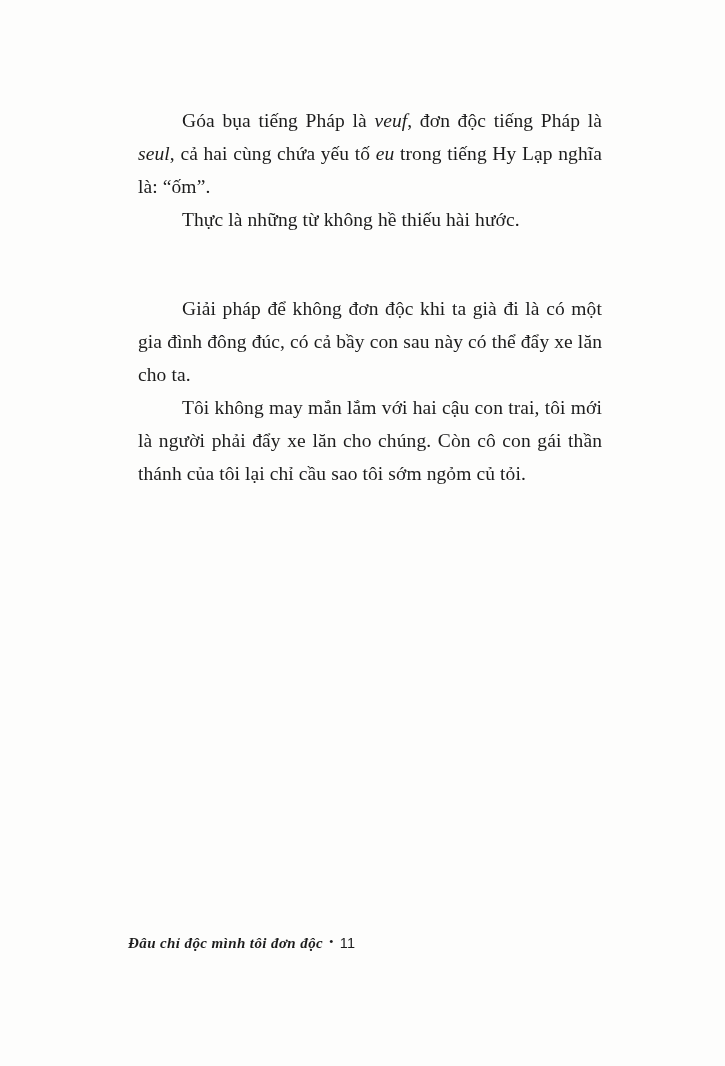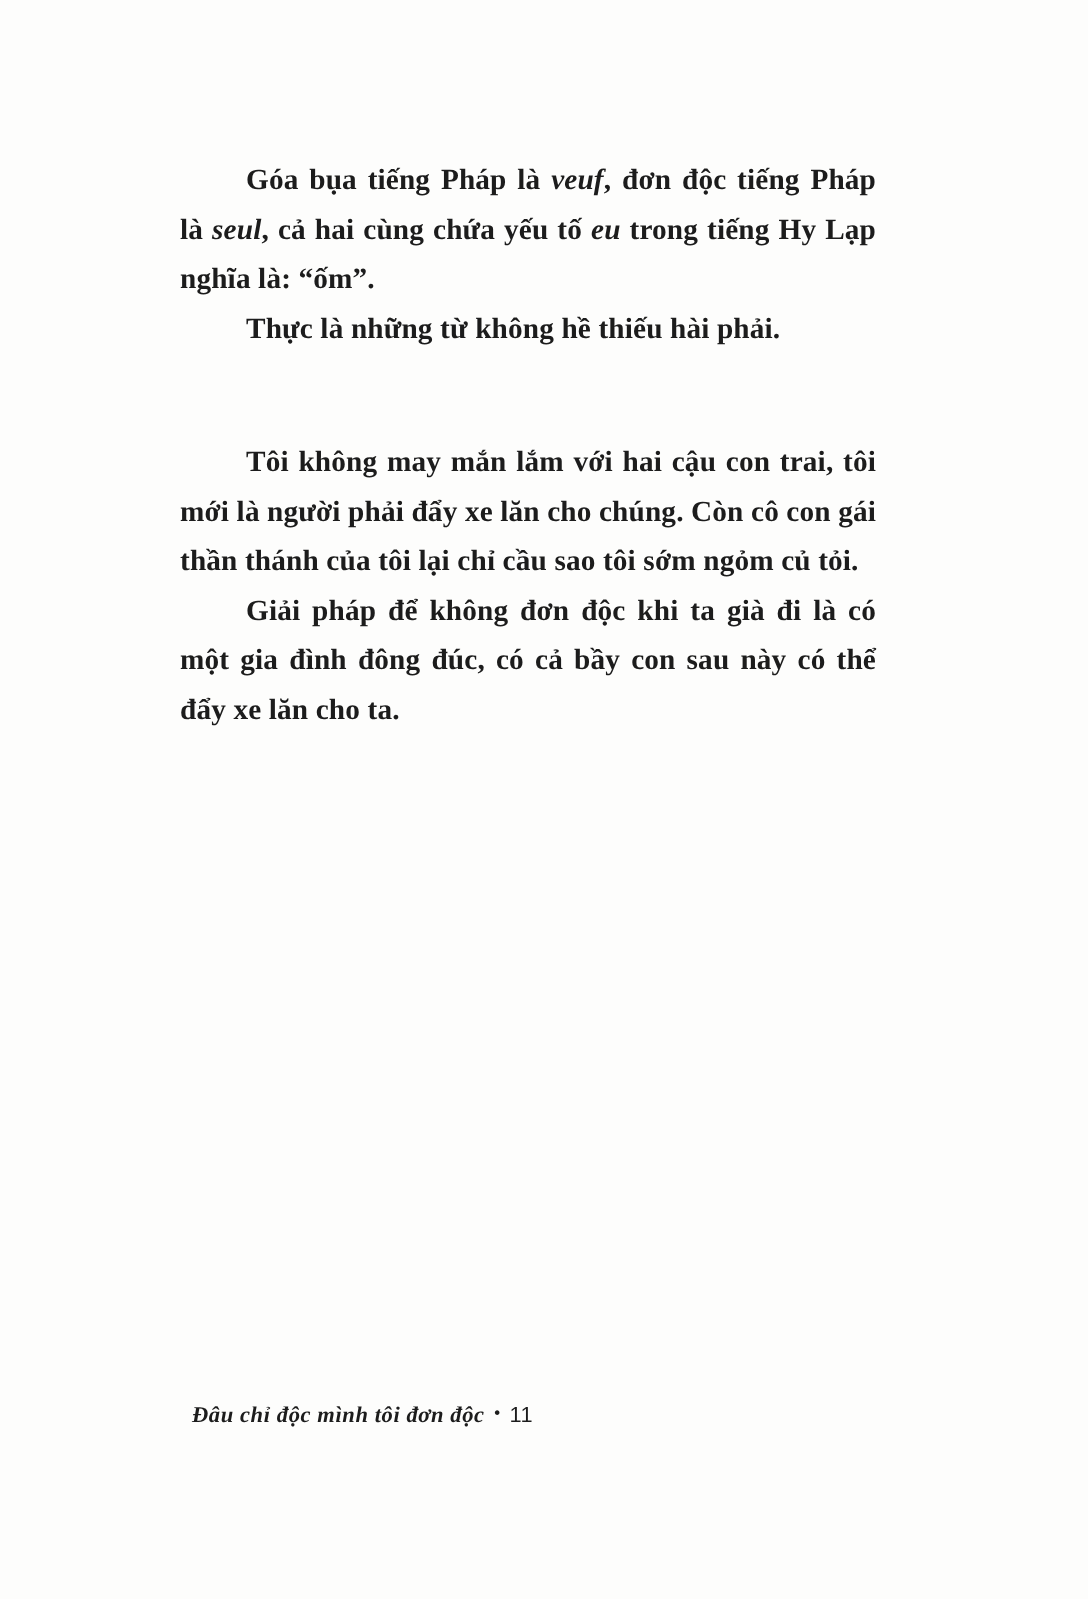--- a/index.html
+++ b/index.html
@@ -15,24 +15,23 @@
     color: #1a1a1a;
     overflow: hidden;
   }
   .page {
     position: absolute;
     inset: 0;
     background: #fdfdfc;
   }
   .text-block {
     position: absolute;
-    left: 120px;
+    left: 138px;
     top: 104px;
     width: 464px;
-    font-weight: bold;
   }
   p.para {
     margin: 0;
     font-size: 19.5px;
     line-height: 33px;
     text-align: justify;
     text-indent: 44px;
     color: #1c1c1c;
     letter-spacing: 0.1px;
   }
@@ -75,31 +74,31 @@
 
 <div class="page">
 
   <div class="text-block">
 
     <p class="para">
       <span>Góa bụa tiếng Pháp là </span><span class="it">veuf</span><span>, đơn độc tiếng Pháp là </span><span class="it">seul</span><span>, cả hai cùng chứa yếu tố </span><span class="it">eu</span><span> trong tiếng Hy Lạp nghĩa là: “ốm”.</span>
     </p>
 
     <p class="para">
-      <span>Thực là những từ không hề thiếu hài phải.</span>
+      <span>Thực là những từ không hề thiếu hài hước.</span>
     </p>
 
     <div class="gap"></div>
 
     <p class="para">
-      <span>Tôi không may mắn lắm với hai cậu con trai, tôi mới là người phải đẩy xe lăn cho chúng. Còn cô con gái thần thánh của tôi lại chỉ cầu sao tôi sớm ngỏm củ tỏi.</span>
+      <span>Giải pháp để không đơn độc khi ta già đi là có một gia đình đông đúc, có cả bầy con sau này có thể đẩy xe lăn cho ta.</span>
     </p>
 
     <p class="para">
-      <span>Giải pháp để không đơn độc khi ta già đi là có một gia đình đông đúc, có cả bầy con sau này có thể đẩy xe lăn cho ta.</span>
+      <span>Tôi không may mắn lắm với hai cậu con trai, tôi mới là người phải đẩy xe lăn cho chúng. Còn cô con gái thần thánh của tôi lại chỉ cầu sao tôi sớm ngỏm củ tỏi.</span>
     </p>
 
   </div>
 
   <div class="footer">
     <span class="book-title">Đâu chỉ độc mình tôi đơn độc</span><span class="sep">•</span><span class="page-num">11</span>
   </div>
 
 </div>
 

